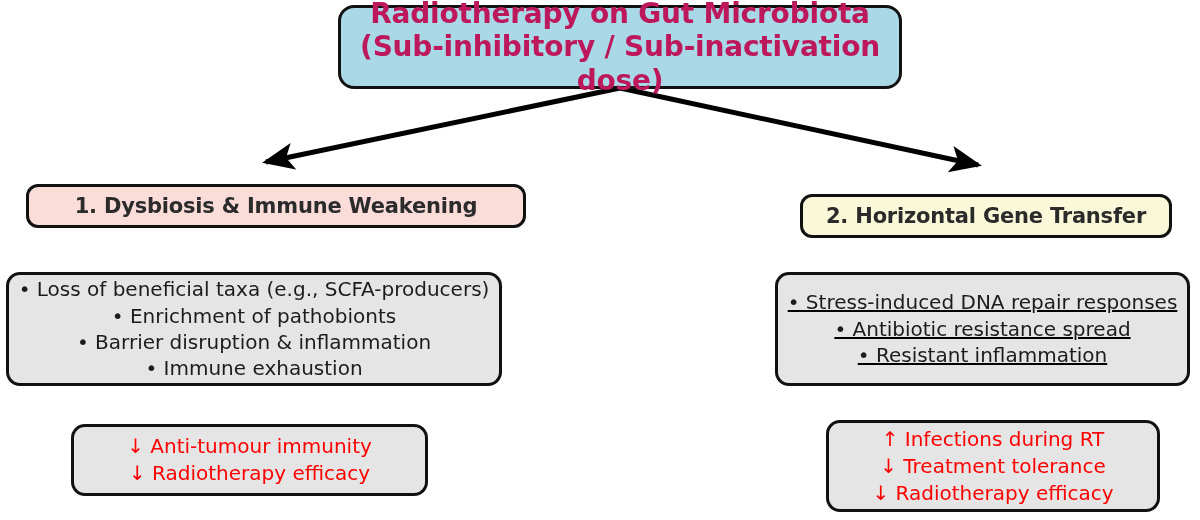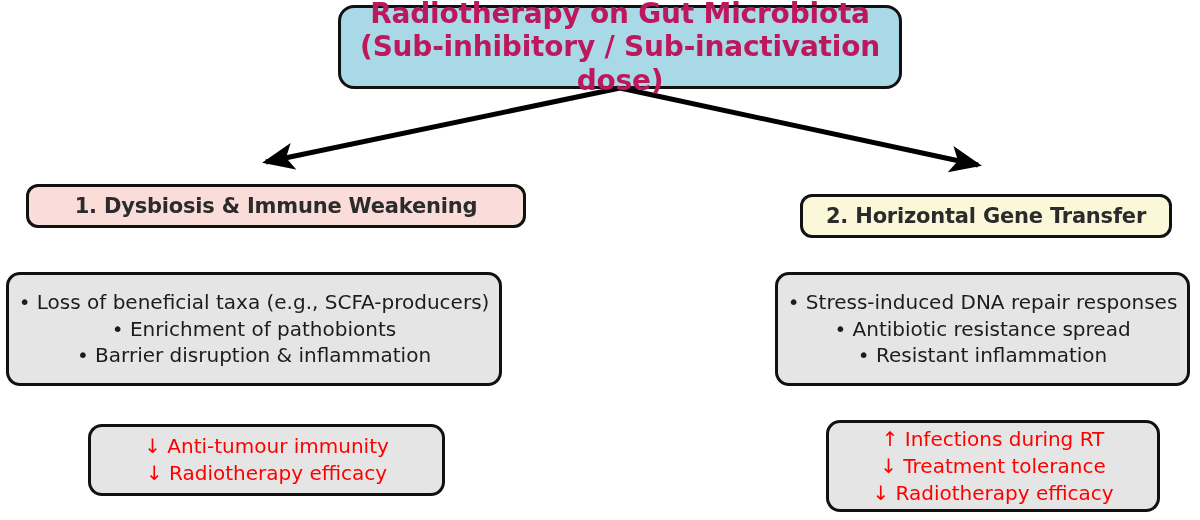--- a/index.html
+++ b/index.html
@@ -46,28 +46,28 @@
   #branch-2-header{left:800px;top:184px;width:372px;background:#faf8d8;margin-top:10px;}
 
   
   .bullet-box{
     border-radius:14px;
     flex-direction:column;
     justify-content:center;
     padding:6px 10px;
   }
   #branch-1-bullets{left:6px;top:272px;width:496px;height:114px;}
-  #branch-2-bullets{left:775px;top:272px;width:415px;height:114px;}
+  #branch-2-bullets{left:775px;top:272px;width:415px;height:114px;text-decoration:underline;}
   .bullet-line{
     font-size:20px;line-height:1.32;color:#1c1c1c;white-space:nowrap;
   }
 
   
   .outcome-box{border-radius:14px;flex-direction:column;justify-content:center;}
-  #branch-1-outcome{left:88px;top:424px;width:357px;height:72px;}
+  #branch-1-outcome{left:71px;top:424px;width:357px;height:72px;}
   #branch-2-outcome{left:818px;top:420px;width:334px;height:92px;margin-left:8px;}
   .outcome-line{
     font-size:20px;line-height:1.35;color:#ff0000;white-space:nowrap;
   }
 
   
   #arrow-layer{position:absolute;left:0;top:0;width:1200px;height:520px;}
 </style>
 </head>
 <body>
@@ -96,20 +96,21 @@
   </div>
 
   <div class="node branch-header" id="branch-2-header">
     <span class="hdr-text">2. Horizontal Gene Transfer</span>
   </div>
 
   <div class="node bullet-box" id="branch-1-bullets">
     <div class="bullet-line">• Loss of beneficial taxa (e.g., SCFA-producers)</div>
     <div class="bullet-line">• Enrichment of pathobionts</div>
     <div class="bullet-line">• Barrier disruption &amp; inflammation</div>
+    <div class="bullet-line">• Immune exhaustion</div>
   </div>
 
   <div class="node bullet-box" id="branch-2-bullets">
     <div class="bullet-line">• Stress-induced DNA repair responses</div>
     <div class="bullet-line">• Antibiotic resistance spread</div>
     <div class="bullet-line">• Resistant inflammation</div>
   </div>
 
   <div class="node outcome-box" id="branch-1-outcome">
     <div class="outcome-line">↓ Anti-tumour immunity</div>

